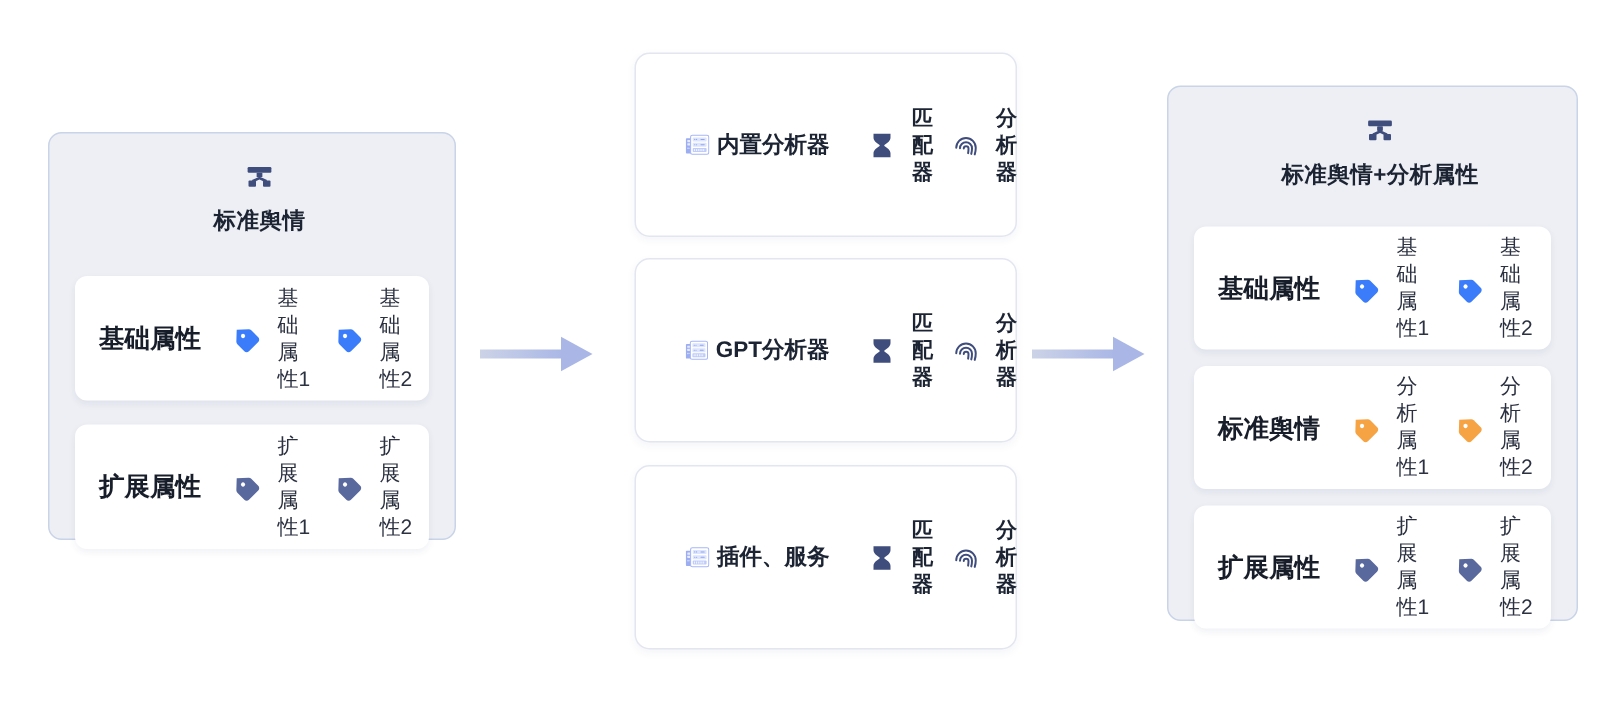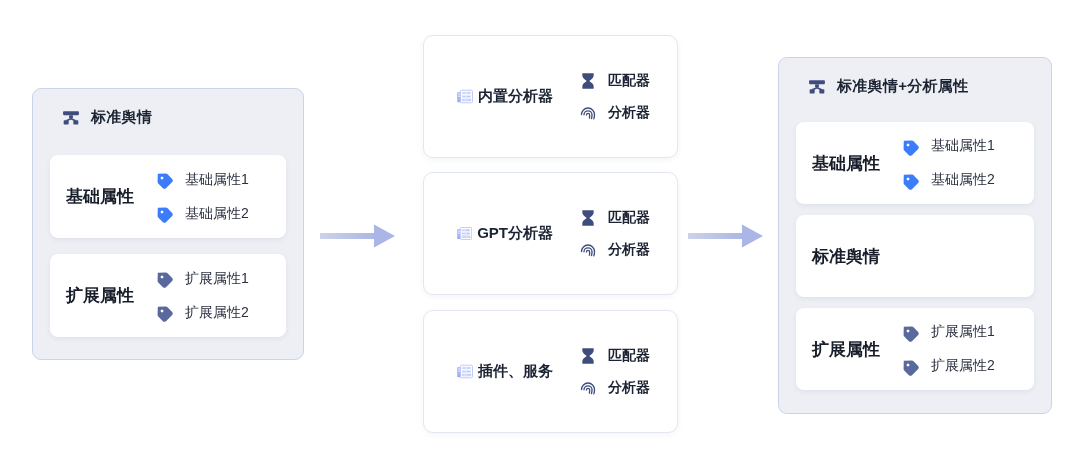--- a/index.html
+++ b/index.html
@@ -8,49 +8,49 @@
     font-family:"Liberation Sans","DejaVu Sans",sans-serif;
     color:#1f2430;overflow:hidden;
   }
   
   .panel{
     position:absolute;background:#edeff4;border:1px solid #c9d4e8;border-radius:9px;
     box-sizing:border-box;
   }
   .left-panel{left:32px;top:88px;width:272px;height:272px;}
   .right-panel{left:778px;top:57px;width:274px;height:357px;}
-  .panel-header{display:flex;align-items:flex-start;gap:10px;padding:19px 18px 0 28px;}
+  .panel-header{display:flex;align-items:center;gap:10px;padding:19px 18px 0 28px;flex-direction:column;}
   .panel-title{font-size:15px;font-weight:bold;color:#1c2433;letter-spacing:.3px;}
   .hdr-icon{width:20px;height:20px;flex:0 0 auto;}
   .panel-cards{display:flex;flex-direction:column;margin:0 17px;}
   .left-panel .panel-cards{margin-top:27px;gap:16px;}
   .right-panel .panel-cards{margin-top:25px;gap:11px;}
   .attr-card{
     background:#ffffff;border-radius:8px;height:83px;
     box-shadow:0 2px 5px rgba(40,60,110,.07);
     display:flex;align-items:center;padding:0 10px 0 16px;box-sizing:border-box;
   }
   .right-panel .attr-card{height:82px;}
   .group-label{font-size:17px;font-weight:bold;color:#171d29;width:87px;flex:0 0 auto;}
-  .tags{display:flex;flex-direction:column;gap:13px;}
+  .tags{display:flex;gap:13px;}
   .tag-row{display:flex;align-items:center;gap:11px;}
   .tag-text{font-size:14px;color:#2b3140;}
   .tag-icon{width:21px;height:21px;overflow:visible;flex:0 0 auto;}
   
   .analyzer-box{
     position:absolute;left:423px;width:255px;height:123px;background:#fff;
     border:1px solid #e2e6f0;border-radius:10px;box-sizing:border-box;
     box-shadow:0 2px 6px rgba(40,60,110,.05);
     display:flex;align-items:center;padding-left:33px;gap:25px;
   }
   .box-1{top:35px;}  .box-2{top:172px;}  .box-3{top:310px;}
   .machine{display:flex;flex-direction:row;align-items:center;gap:5px;width:96px;}
   .machine-label{font-size:15px;font-weight:bold;color:#1c2433;white-space:nowrap;}
   .server-icon{width:62px;height:55px;}
-  .features{display:flex;flex-direction:column;gap:12px;}
+  .features{display:flex;flex-direction:row;gap:12px;}
   .feature-row{display:flex;align-items:center;gap:10px;}
   .feature-label{font-size:14px;font-weight:bold;color:#1c2433;}
   .feat-icon{width:20px;height:20px;flex:0 0 auto;}
   
   .flow-arrow{position:absolute;top:222px;width:76px;height:28px;}
   .arrow-1{left:320px;}  .arrow-2{left:688px;}
 </style>
 </head>
 <body>
 
@@ -312,20 +312,40 @@
                 <path d="M2.8 12 L9.1 5.3 C9.6 4.8 10.3 4.5 11 4.5 H18.5 C19.9 4.5 21 5.6 21 7 V17 C21 18.4 19.9 19.5 18.5 19.5 H11 C10.3 19.5 9.6 19.2 9.1 18.7 Z" fill="#3b7cfa"></path>
                 <circle cx="9.6" cy="12" r="1.6" fill="#ffffff"></circle>
               </g>
             </svg>
           <span class="tag-text">基础属性2</span>
         </div>
       </div>
     </div>
     <div class="attr-card">
       <span class="group-label">标准舆情</span>
+      <div class="tags">
+        <div class="tag-row">
+          <svg class="tag-icon" viewBox="0 0 24 24">
+              <g transform="rotate(45 12 12)">
+                <path d="M2.8 12 L9.1 5.3 C9.6 4.8 10.3 4.5 11 4.5 H18.5 C19.9 4.5 21 5.6 21 7 V17 C21 18.4 19.9 19.5 18.5 19.5 H11 C10.3 19.5 9.6 19.2 9.1 18.7 Z" fill="#f6a344"></path>
+                <circle cx="9.6" cy="12" r="1.6" fill="#ffffff"></circle>
+              </g>
+            </svg>
+          <span class="tag-text">分析属性1</span>
+        </div>
+        <div class="tag-row">
+          <svg class="tag-icon" viewBox="0 0 24 24">
+              <g transform="rotate(45 12 12)">
+                <path d="M2.8 12 L9.1 5.3 C9.6 4.8 10.3 4.5 11 4.5 H18.5 C19.9 4.5 21 5.6 21 7 V17 C21 18.4 19.9 19.5 18.5 19.5 H11 C10.3 19.5 9.6 19.2 9.1 18.7 Z" fill="#f6a344"></path>
+                <circle cx="9.6" cy="12" r="1.6" fill="#ffffff"></circle>
+              </g>
+            </svg>
+          <span class="tag-text">分析属性2</span>
+        </div>
+      </div>
     </div>
     <div class="attr-card">
       <span class="group-label">扩展属性</span>
       <div class="tags">
         <div class="tag-row">
           <svg class="tag-icon" viewBox="0 0 24 24">
               <g transform="rotate(45 12 12)">
                 <path d="M2.8 12 L9.1 5.3 C9.6 4.8 10.3 4.5 11 4.5 H18.5 C19.9 4.5 21 5.6 21 7 V17 C21 18.4 19.9 19.5 18.5 19.5 H11 C10.3 19.5 9.6 19.2 9.1 18.7 Z" fill="#5a699d"></path>
                 <circle cx="9.6" cy="12" r="1.6" fill="#ffffff"></circle>
               </g>

